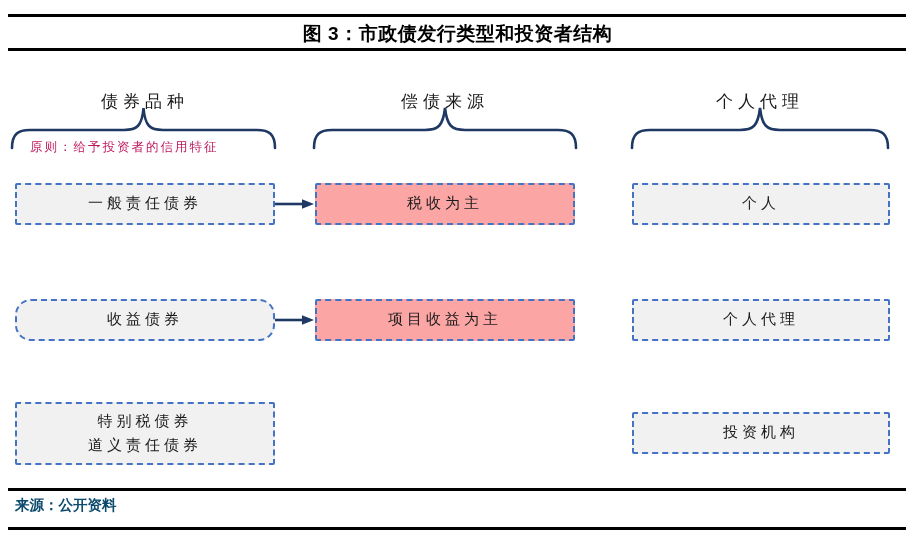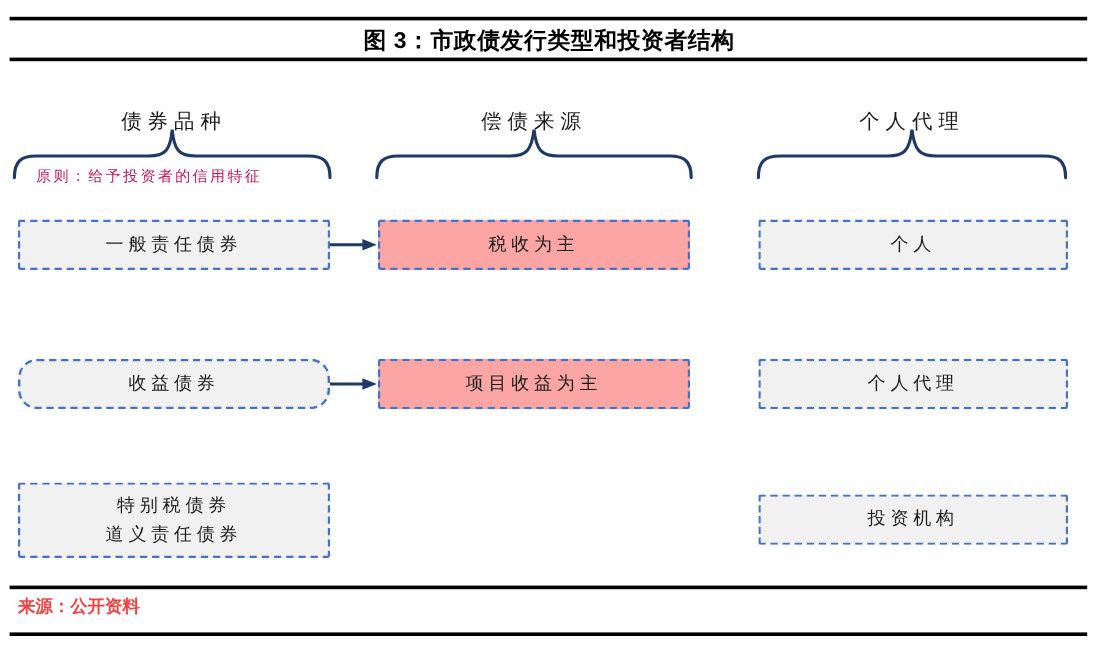--- a/index.html
+++ b/index.html
@@ -12,21 +12,21 @@
   .brace{position:absolute;top:104px;height:46px;}
   .note{position:absolute;left:30px;top:139px;font-family:"DejaVu Serif",serif;
     font-size:12.5px;color:#be185d;letter-spacing:2px;white-space:nowrap;}
   .dbox{position:absolute;box-sizing:border-box;border:2px dashed #4472C4;border-radius:2px;
     display:flex;flex-direction:column;align-items:center;justify-content:center;
     font-family:"DejaVu Serif",serif;font-size:15px;color:#1a1a1a;letter-spacing:4px;
     text-align:center;line-height:1.55;}
   .fill-gray{background:#F1F1F1;}
   .fill-white{background:#fca5a5;}
   .arrow{position:absolute;width:40px;height:12px;}
-  .source-line{position:absolute;left:15px;top:496px;font-size:14.5px;font-weight:bold;color:#ef4444;}
+  .source-line{position:absolute;left:15px;top:496px;font-size:14.5px;font-weight:bold;color:#0c4a6e;}
 </style>
 </head>
 <body>
 
 <div class="rule" style="top:14px;"></div>
 <div class="fig-title">图 3：市政债发行类型和投资者结构</div>
 <div class="rule" style="top:48px;"></div>
 
 <div class="col-header" style="left:15px;width:260px;">债券品种</div>
 <div class="col-header" style="left:315px;width:260px;">偿债来源</div>

